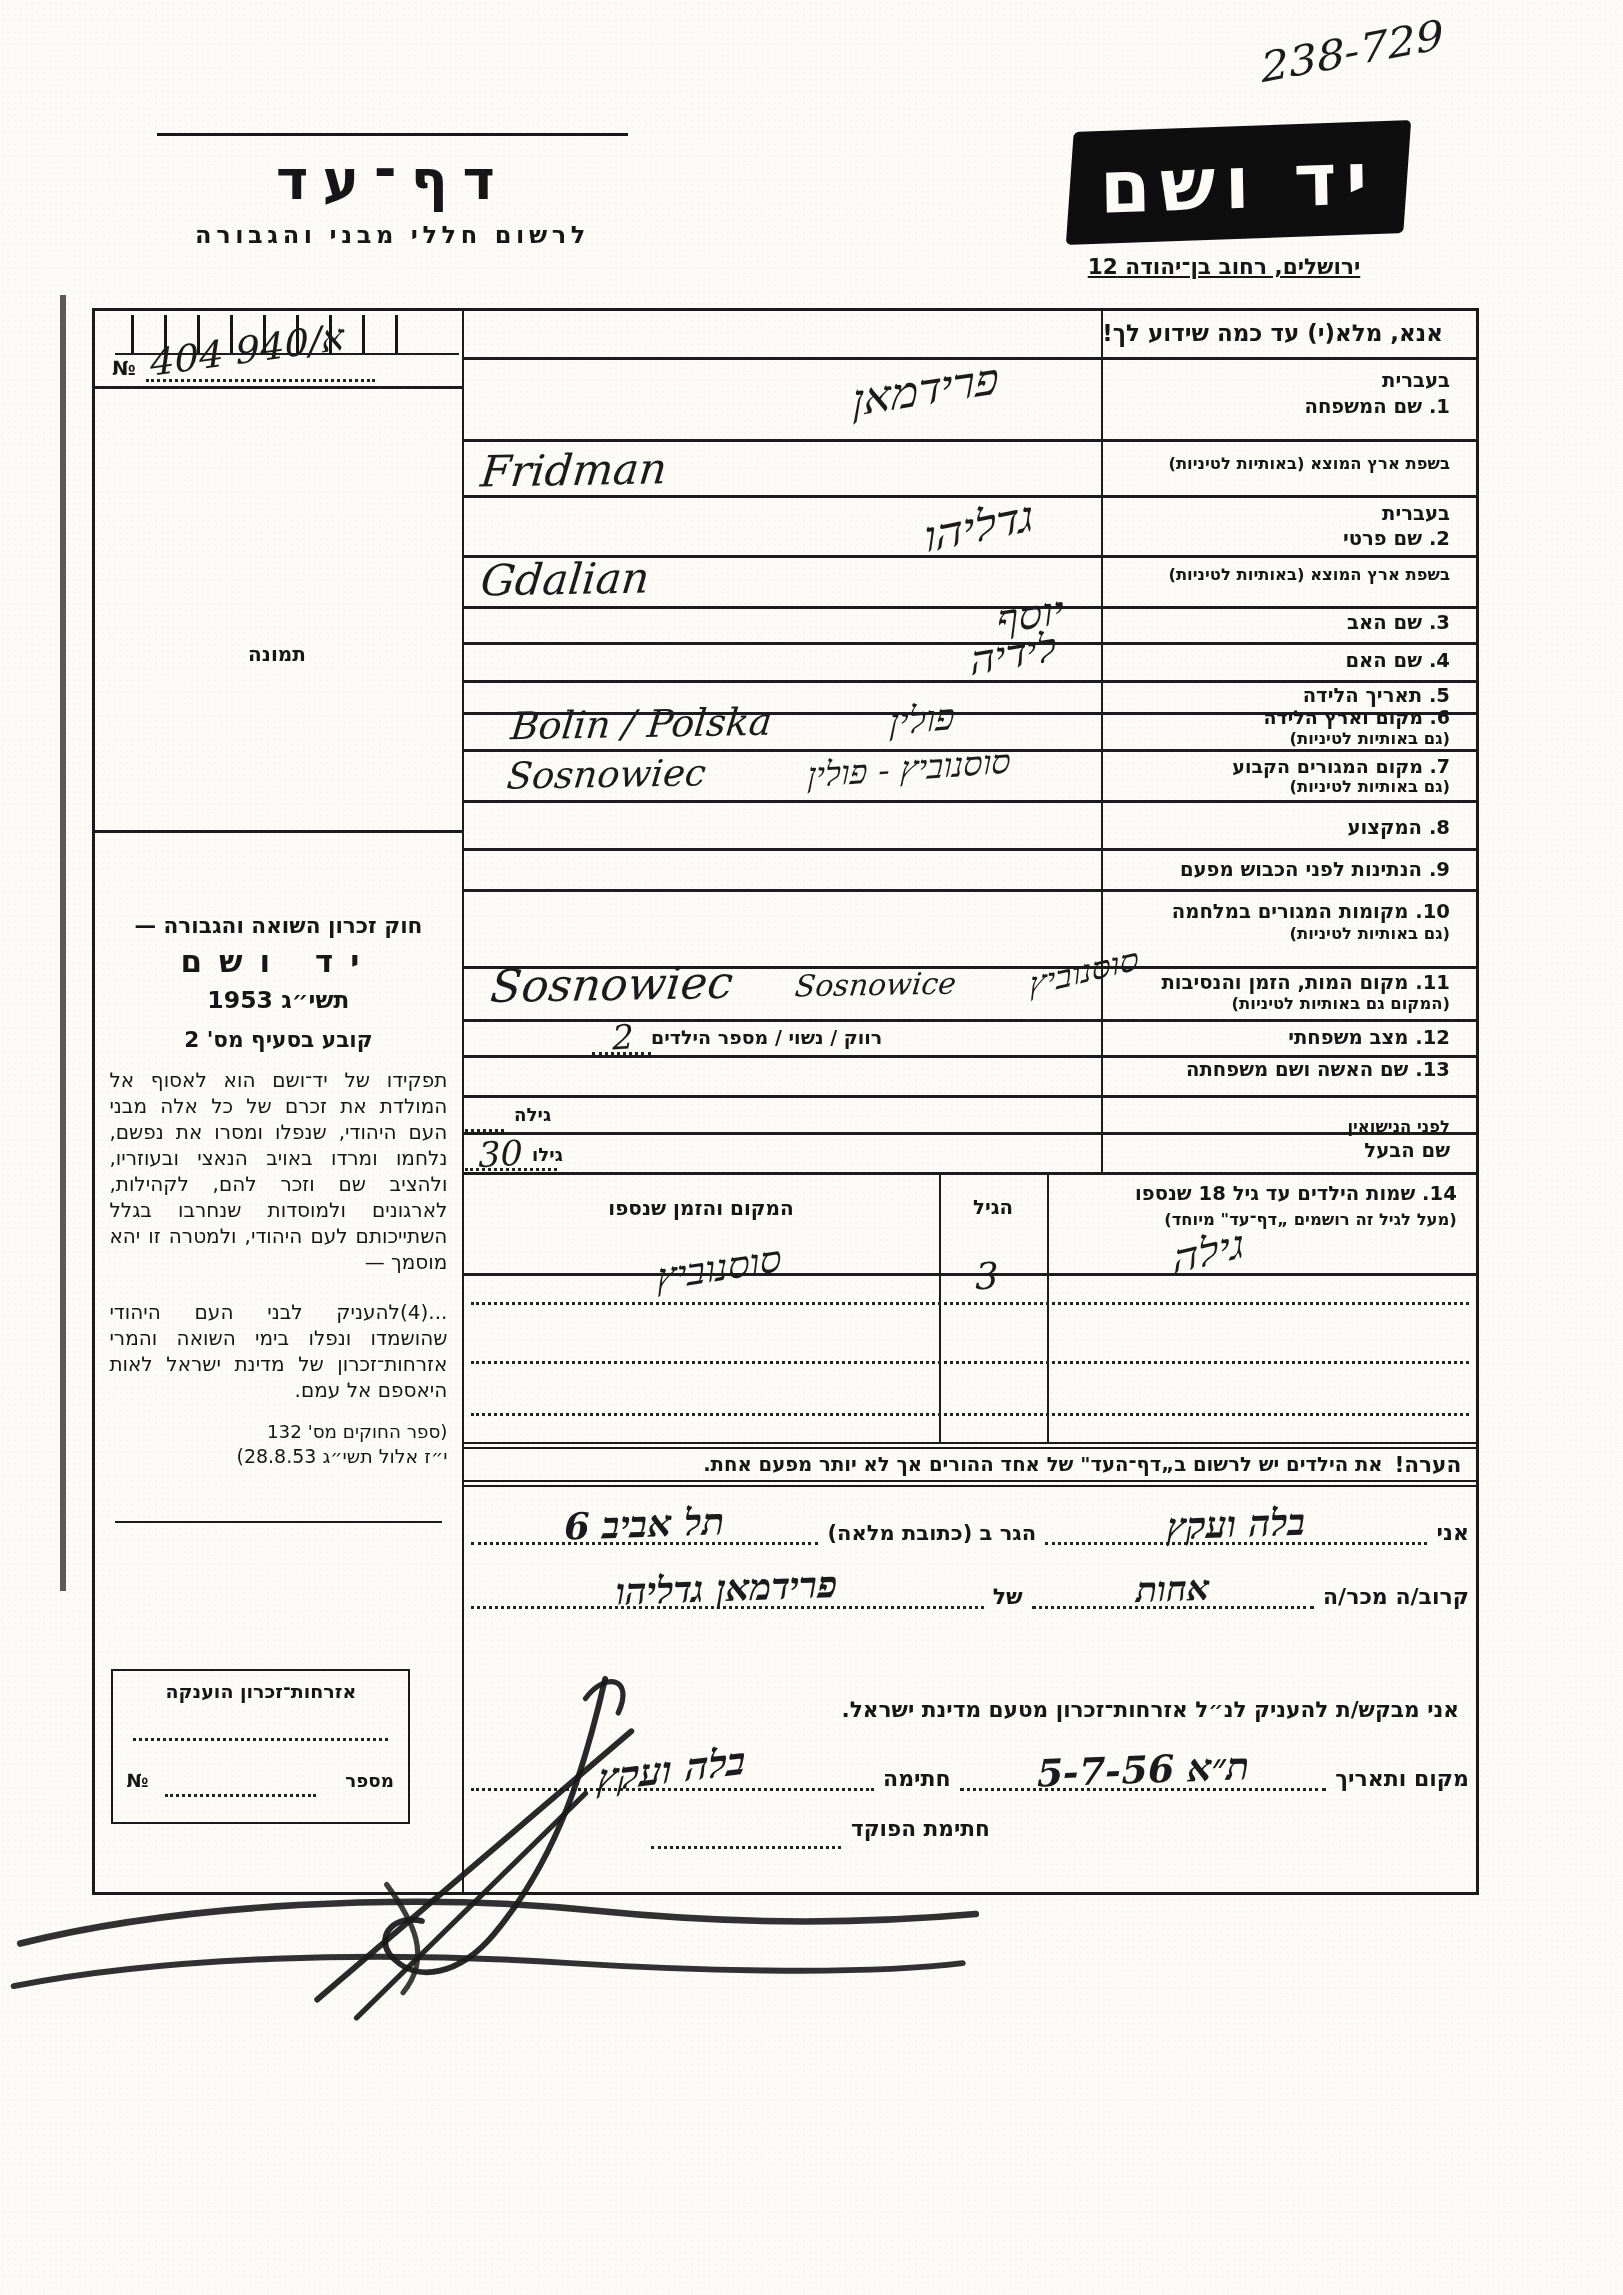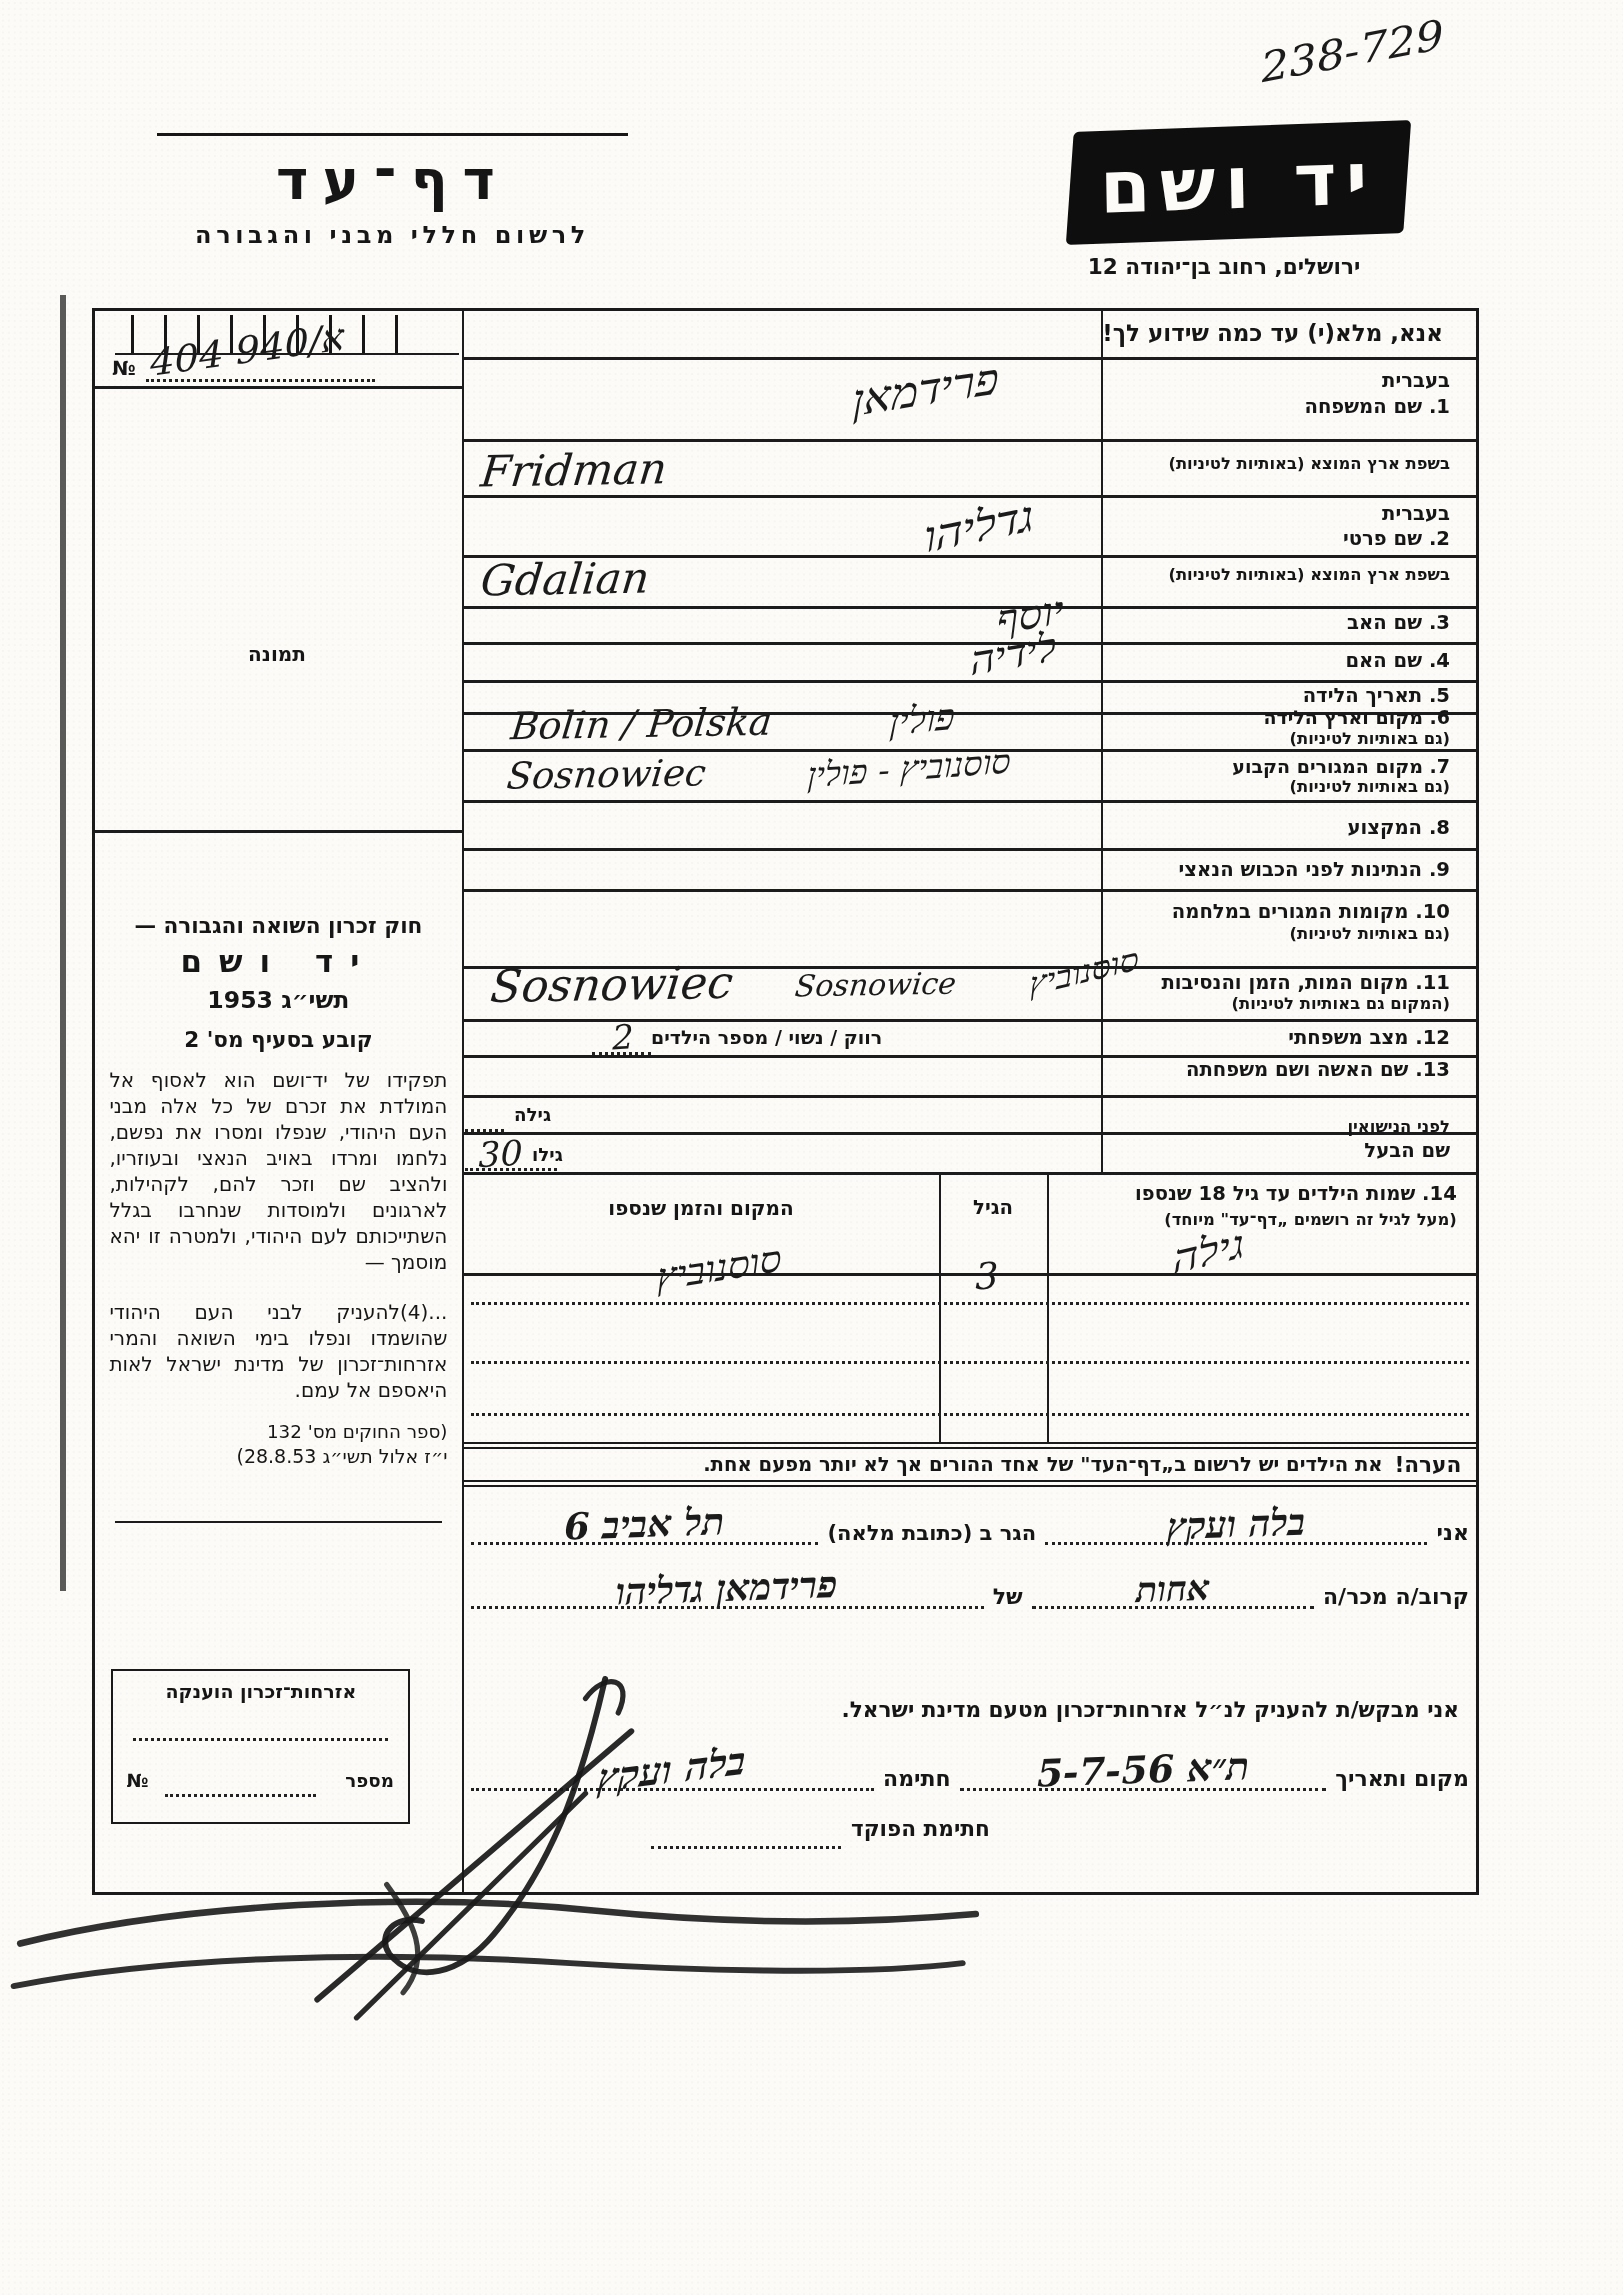--- a/index.html
+++ b/index.html
@@ -45,21 +45,21 @@
   <div class="abs" style="left:157px;top:124px;width:471px;">
     <div style="height:0;border-top:3.9px solid #171717;margin-top:9.2px;"></div>
     <div class="center" dir="rtl" style="font-weight:bold;font-size:55px;letter-spacing:14.4px;margin-top:11.8px;">דף־עד</div>
     <div class="center" dir="rtl" style="font-weight:bold;font-size:24px;letter-spacing:4.6px;margin-top:9.2px;">לרשום חללי מבני והגבורה</div>
   </div>
 
   <div class="abs" style="left:1070px;top:126px;width:337px;height:113px;background:#0e0e0e;border-radius:5.2px;
               transform:skew(-5deg,-1deg) rotate(-1deg);display:flex;align-items:center;justify-content:center;">
     <span dir="rtl" style="color:#fcfbf8;font-weight:bold;font-size:73px;letter-spacing:9.2px;transform:skew(5deg);">יד ושם</span>
   </div>
-  <div class="abs center" dir="rtl" style="left:1034px;top:254px;width:380px;font-weight:bold;font-size:21.6px;">ירושלים, רחוב בן־יהודה 12</div>
+  <div class="abs center" dir="rtl" style="left:1034px;top:254px;width:380px;font-weight:bold;font-size:21.6px;text-decoration:underline;">ירושלים, רחוב בן־יהודה 12</div>
 
   <div class="abs" style="left:60px;top:295px;width:5.9px;height:1296px;background:#242424;opacity:.75;"></div>
 
   <div class="form">
 
     <div class="vr" style="left:367px;top:0;height:1581px;"></div>
     <div class="vr" style="left:1006px;top:0;height:861px;"></div>
     <div class="vr" style="left:844px;top:861px;height:270px;"></div>
     <div class="vr" style="left:952px;top:861px;height:270px;"></div>
 
@@ -155,21 +155,21 @@
       <span>7.</span>
       <span>מקום המגורים הקבוע</span>
     </div>
     <div class="sb" style="right:26px;top:466px;">(גם באותיות לטיניות)</div>
     <div class="lb" style="right:26px;top:505px;">
       <span>8.</span>
       <span>המקצוע</span>
     </div>
     <div class="lb" style="right:26px;top:547px;">
       <span>9.</span>
-      <span>הנתינות לפני הכבוש הנאצי</span>
+      <span>הנתינות לפני הכבוש מפעם</span>
     </div>
     <div class="lb" style="right:26px;top:589px;">
       <span>10.</span>
       <span>מקומות המגורים במלחמה</span>
     </div>
     <div class="sb" style="right:26px;top:613px;">(גם באותיות לטיניות)</div>
     <div class="lb" style="right:26px;top:660px;">
       <span>11.</span>
       <span>מקום המות, הזמן והנסיבות</span>
     </div>

